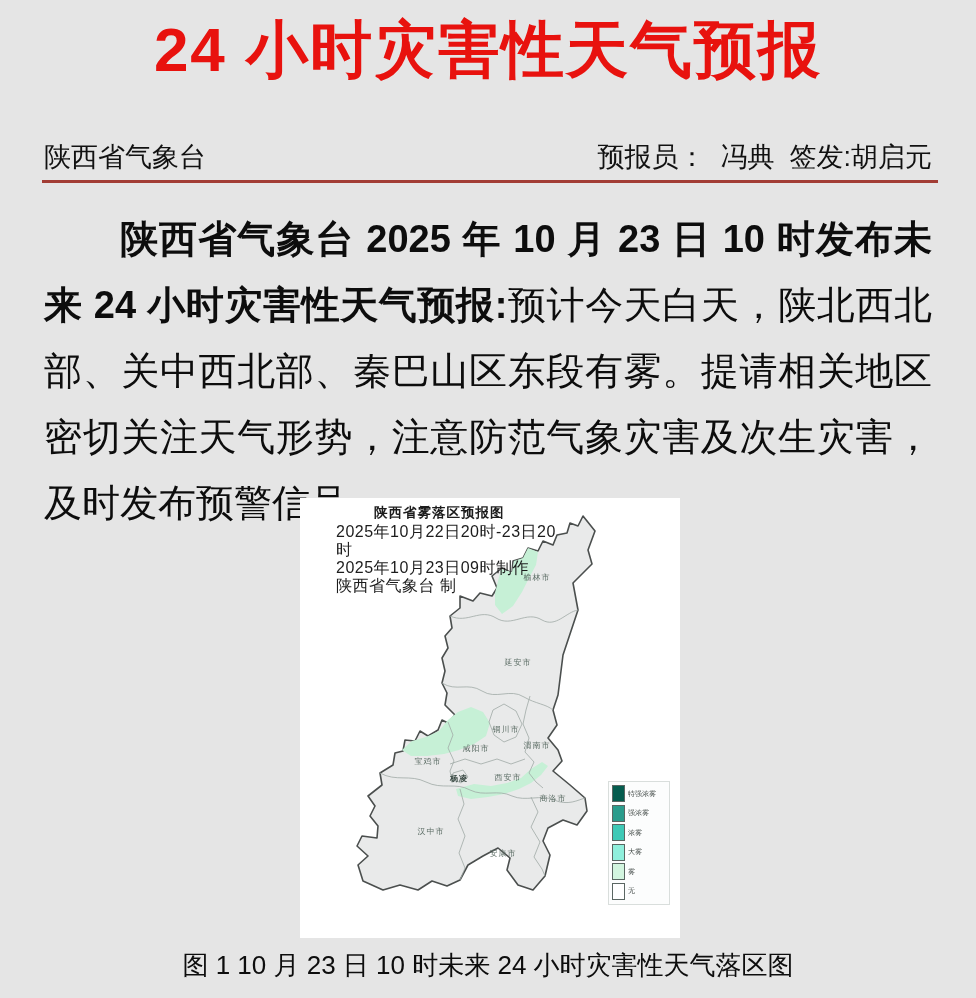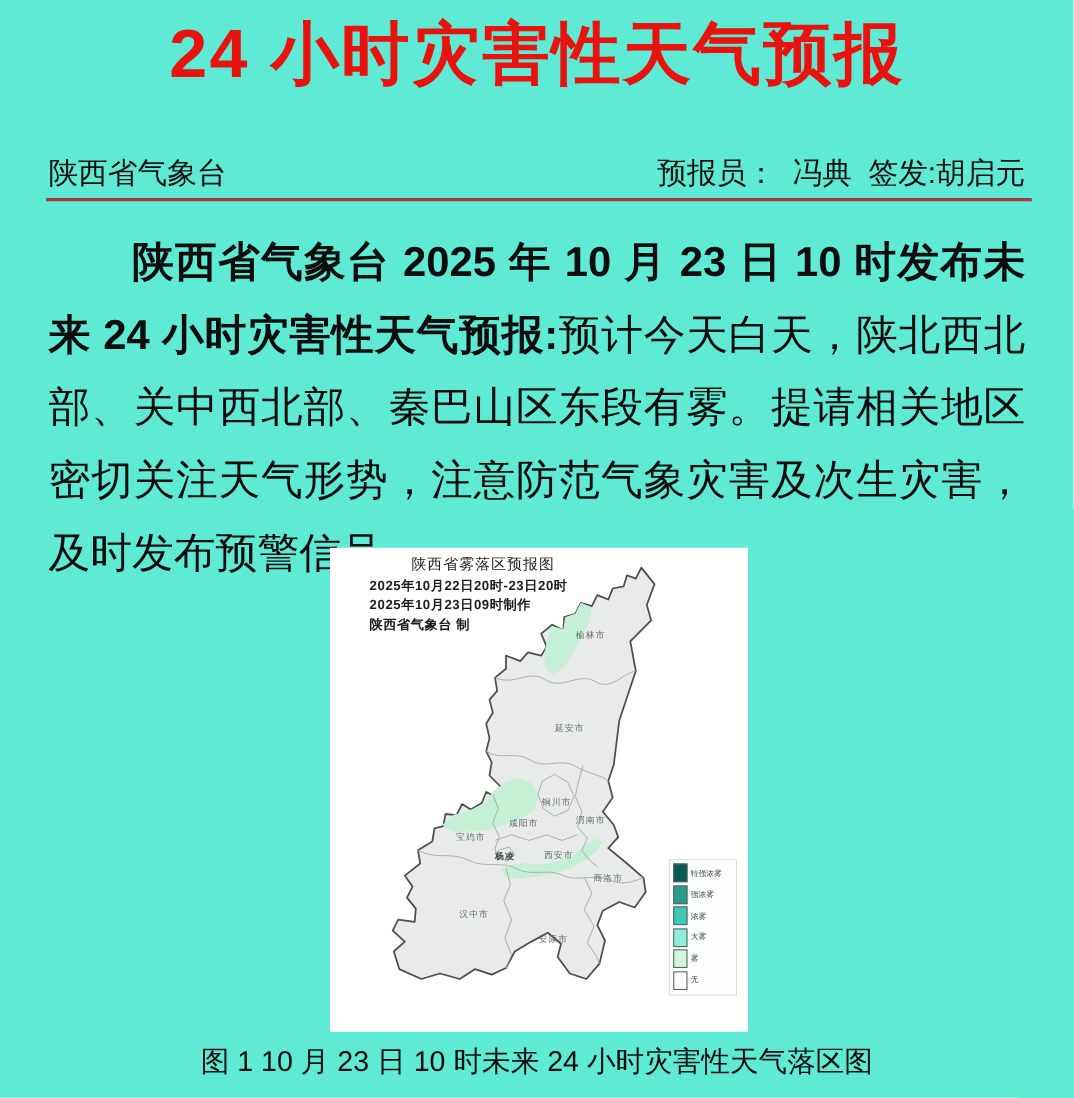--- a/index.html
+++ b/index.html
@@ -1,20 +1,20 @@
 <!DOCTYPE html>
 <html><head>
 <meta charset="utf-8">
 <style>
   * { margin:0; padding:0; box-sizing:border-box; }
   html,body { background:#ffffff; }
   body { font-family:"Liberation Sans", sans-serif; }
   .page {
     position:relative; width:976px; height:998px;
-    background:#5eead4; overflow:hidden; margin:0 auto;
+    background:#e5e5e5; overflow:hidden; margin:0 auto;
   }
   .page-title {
     position:absolute; top:0; left:0; width:976px; height:100px;
     line-height:100px; text-align:center;
     font-size:62px; font-weight:900; letter-spacing:2px;
   }
   .doc-header {
     position:absolute; top:136px; left:44px; width:888px; height:42px;
     display:flex; justify-content:space-between; align-items:center;
     font-size:27px; font-weight:400; color:#111; white-space:pre;
@@ -28,22 +28,22 @@
     text-align:justify; text-indent:2em;
   }
   .body-paragraph .lead { font-weight:700; }
   .body-paragraph .rest { font-weight:500; }
   .map-block { position:absolute; left:300px; top:498px; width:380px; height:440px; background:#ffffff; }
   .map-block svg { position:absolute; left:0; top:0; }
   .map-titles {
     position:absolute; left:36px; top:6px; width:220px;
     color:#1c1c1c; line-height:18px;
   }
-  .map-titles .mt-main { font-size:13.5px; font-weight:400; letter-spacing:1px; margin-bottom:1px;padding-left:38px; }
-  .map-titles .mt-sub { font-size:12px; font-weight:700; letter-spacing:0.5px; }
+  .map-titles .mt-main { font-size:13.5px; font-weight:700; letter-spacing:1px; margin-bottom:1px;padding-left:38px; }
+  .map-titles .mt-sub { font-size:16px; font-weight:400; letter-spacing:0.5px; }
   .map-legend {
     position:absolute; left:308px; top:283px; width:62px; height:124px;
     background:#fcfdfd; border:1px solid #d9dedc; padding:2px 0 0 3px;
   }
   .legend-row { display:flex; align-items:center; height:19.5px; }
   .legend-swatch {
     display:inline-block; width:13px; height:17px;
     border:1px solid #5a6662; flex:0 0 auto;
   }
   .legend-label { font-size:7px; color:#3c4441; margin-left:3px; white-space:nowrap; }

